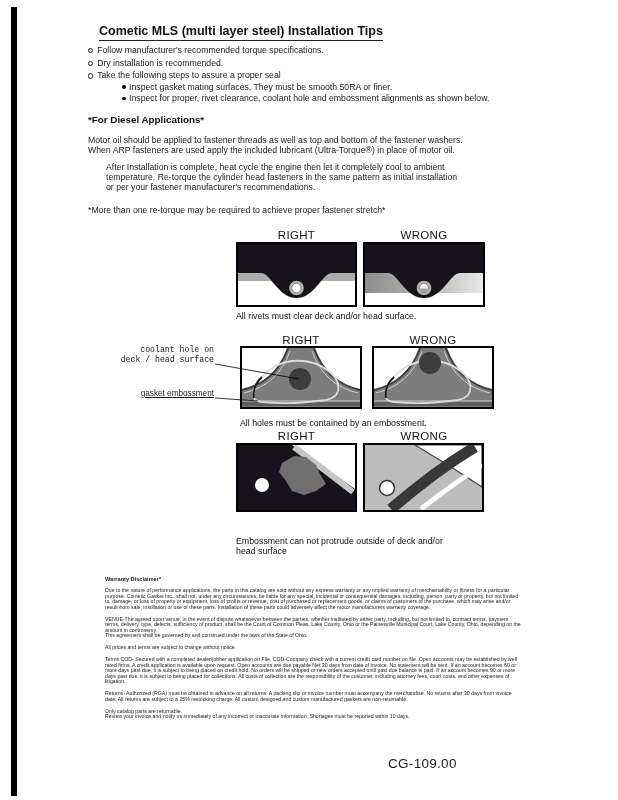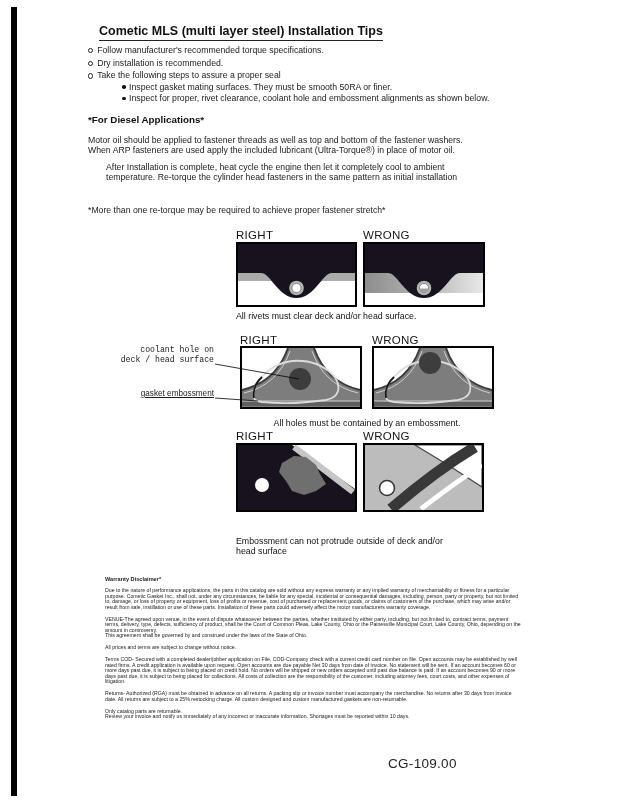--- a/index.html
+++ b/index.html
@@ -28,21 +28,21 @@
   .dot-fill{flex:0 0 auto;width:3.6px;height:3.6px;background:#111;border-radius:50%;margin:3.6px 3.5px 0 0;}
 
   
   #diesel-heading{left:88px;top:114px;font-size:9.8px;font-weight:bold;color:#111;}
   .bodypara{font-size:8.7px;line-height:10px;color:#1a1a1a;white-space:nowrap;}
   #diesel-p1{left:88px;top:135px;}
   #diesel-p2{left:89px;top:162px;margin-left:17px;}
   #diesel-note{left:88px;top:205px;font-size:8.7px;}
 
   
-  .dlabel{font-size:11.5px;letter-spacing:.3px;color:#141414;width:122px;}
+  .dlabel{font-size:11.5px;letter-spacing:.3px;color:#141414;text-align:center;width:122px;}
   .dcaption{font-size:8.8px;color:#111;line-height:10px;}
 
   
   .anno{font-size:8.2px;line-height:10px;color:#1a1a1a;text-align:right;width:106px;}
   #anno-coolant{left:108px;top:345px;font-family:Liberation Mono, monospace;}
   #anno-embossment{left:108px;top:389px;text-decoration:underline;}
 
   
   #warranty{left:105px;top:576px;width:418px;color:#222;}
   #warranty-heading{font-size:5.6px;font-weight:bold;margin-bottom:6px;}
@@ -84,20 +84,21 @@
 </div>
 
 <div class="abs" id="diesel-heading">*For Diesel Applications*</div>
 <div class="abs bodypara" id="diesel-p1">
   <div>Motor oil should be applied to fastener threads as well as top and bottom of the fastener washers.</div>
   <div>When ARP fasteners are used apply the included lubricant (Ultra-Torque®) in place of motor oil.</div>
 </div>
 <div class="abs bodypara" id="diesel-p2">
   <div>After Installation is complete, heat cycle the engine then let it completely cool to ambient</div>
   <div>temperature. Re-torque the cylinder head fasteners in the same pattern as initial installation</div>
+  <div>or per your fastener manufacturer's recommendations.</div>
 </div>
 <div class="abs" id="diesel-note">*More than one re-torque may be required to achieve proper fastener stretch*</div>
 
 <div class="abs dlabel" style="left:236px;top:229px;width:121px;">RIGHT</div>
 <div class="abs dlabel" style="left:363px;top:229px;width:122px;">WRONG</div>
 
 <svg class="abs" style="left:236px;top:242px;" width="121" height="65" viewBox="0 0 121 65">
   <rect x="1" y="1" width="119" height="63" fill="#ffffff"></rect>
   <rect x="2" y="31" width="117" height="8" fill="#ababab"></rect>
   <path d="M2,2 H119 V31 H96 C86,31 79,56 60.5,56 C42,56 35,31 25,31 H2 Z" fill="#18121e"></path>
@@ -154,21 +155,21 @@
   <path d="M4,47 Q38,39 50,5" stroke="#cfcfcf" stroke-width="1" fill="none"></path>
   <path d="M118,47 Q84,39 72,5" stroke="#cfcfcf" stroke-width="1" fill="none"></path>
   <rect x="2" y="54.5" width="118" height="1.2" fill="#cfcfcf"></rect>
   <rect x="2" y="55.7" width="118" height="4.3" fill="#5f5f5f"></rect>
   <path d="M14,52 Q12,40 22,31 Q34,17 52,15 Q76,13 92,28 Q100,36 98,45 Q96,52 86,54 Q52,59 22,56 Q15,55 14,52 Z" stroke="#dcdcdc" stroke-width="1.8" fill="none"></path>
   <path d="M14,52 Q12,40 22,31" stroke="#161616" stroke-width="1.8" fill="none"></path>
   <circle cx="58" cy="17" r="11" fill="#3d3d3d"></circle>
   <rect x="1" y="1" width="120" height="61" fill="none" stroke="#000" stroke-width="2"></rect>
 </svg>
 
-<div class="abs dcaption" style="left:240px;top:418px;width:254px;text-align:center;">All holes must be contained by an embossment.</div>
+<div class="abs dcaption" style="left:240px;top:418px;width:254px;text-align:left;">All holes must be contained by an embossment.</div>
 
 <div class="abs anno" id="anno-coolant">
   <div>coolant hole on</div>
   <div>deck / head surface</div>
 </div>
 <div class="abs anno" id="anno-embossment">gasket embossment</div>
 <svg class="abs" style="left:213px;top:358px;pointer-events:none;" width="92" height="48" viewBox="0 0 92 48">
   <line x1="2" y1="6" x2="86" y2="21" stroke="#000" stroke-width="0.8"></line>
   <line x1="2" y1="40" x2="45" y2="43" stroke="#000" stroke-width="0.8"></line>
 </svg>

